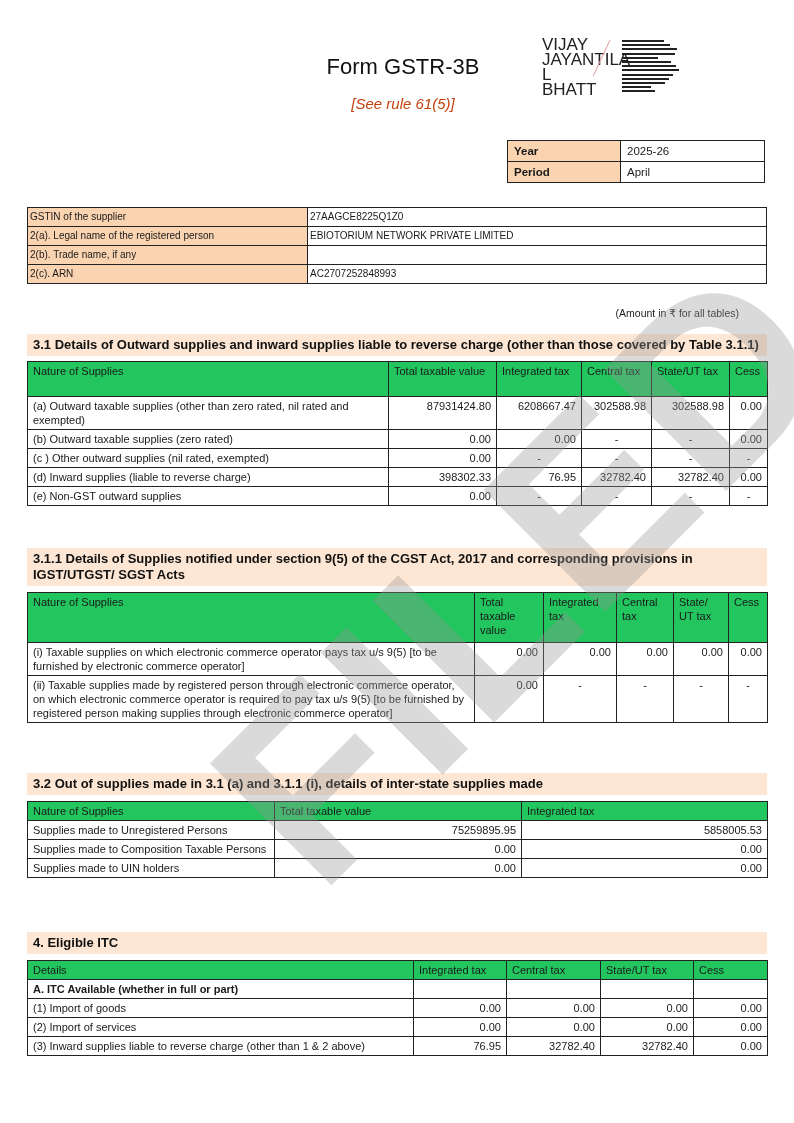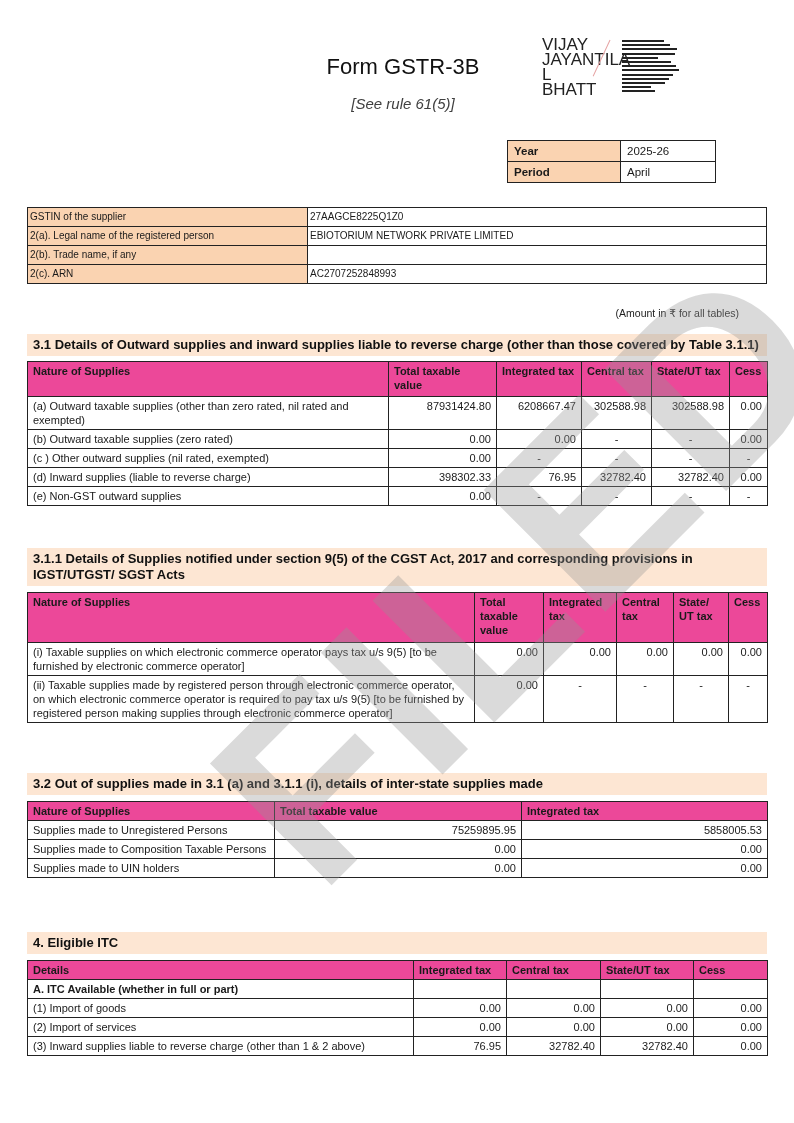--- a/index.html
+++ b/index.html
@@ -1,35 +1,35 @@
 <!DOCTYPE html>
 <html><head>
 <meta charset="utf-8">
 <style>
   * { box-sizing: border-box; margin: 0; padding: 0; }
   html, body { width: 794px; height: 1123px; background: #ffffff; overflow: hidden; }
   body { position: relative; font-family: "Liberation Sans", "DejaVu Sans", sans-serif; color: #1a1a1a; font-size: 11px; }
 
   .title { position: absolute; left: 300px; top: 54px; width: 206px; text-align: center; font-size: 22px; font-weight: normal; color: #111; }
-  .subtitle { position: absolute; left: 300px; top: 95px; width: 206px; text-align: center; font-size: 15px; font-style: italic; color: #404040; }
+  .subtitle { position: absolute; left: 300px; top: 95px; width: 206px; text-align: center; font-size: 15px; font-style: italic; color: #c2410c; }
 
   .signature { position: absolute; left: 542px; top: 37px; width: 140px; height: 50px; }
   .sig-name { position: absolute; left: 0; top: 0; font-size: 17px; line-height: 15px; color: #222; width: 62px; }
   .sig-lines { position: absolute; left: 80px; top: 3px; width: 60px; }
   .sig-lines div { height: 2px; background: #222; margin-bottom: 2.2px; }
   .sig-mark { position: absolute; left: 58px; top: 6px; width: 24px; height: 40px; border-left: 1px solid #e6a4a4; transform: rotate(25deg); }
 
   table { border-collapse: collapse; position: absolute; table-layout: fixed; }
   td, th { border: 1px solid #222; font-size: 11px; padding: 2px 5px; vertical-align: top; text-align: left; font-weight: normal; line-height: 14px; }
   .lbl { background: #fad3b1; }
-  .hdr th { background: #ec4899; font-weight: bold; }
+  .hdr th { background: #22c55e; font-weight: normal; }
   .num { text-align: right; }
   .dash { text-align: center; }
 
-  .yp { left: 507px; top: 140px; width: 209px; }
+  .yp { left: 507px; top: 140px; width: 258px; }
   .yp td { height: 20px; padding: 3px 6px; font-size: 11.5px; }
   .yp td.lbl { font-weight: bold; width: 113px; }
 
   .info { left: 27px; top: 207px; width: 740px; }
   .info td { height: 19px; padding: 2px 2px; font-size: 10px; }
   .info td.lbl { width: 280px; }
 
   .amount-note { position: absolute; right: 55px; top: 307px; font-size: 10.5px; color: #222; padding-left: 40px; }
 
   .section-head { position: absolute; left: 27px; width: 740px; background: #fde6d3; font-weight: bold; font-size: 13px; padding: 3px 6px; line-height: 16px; color: #111; }

